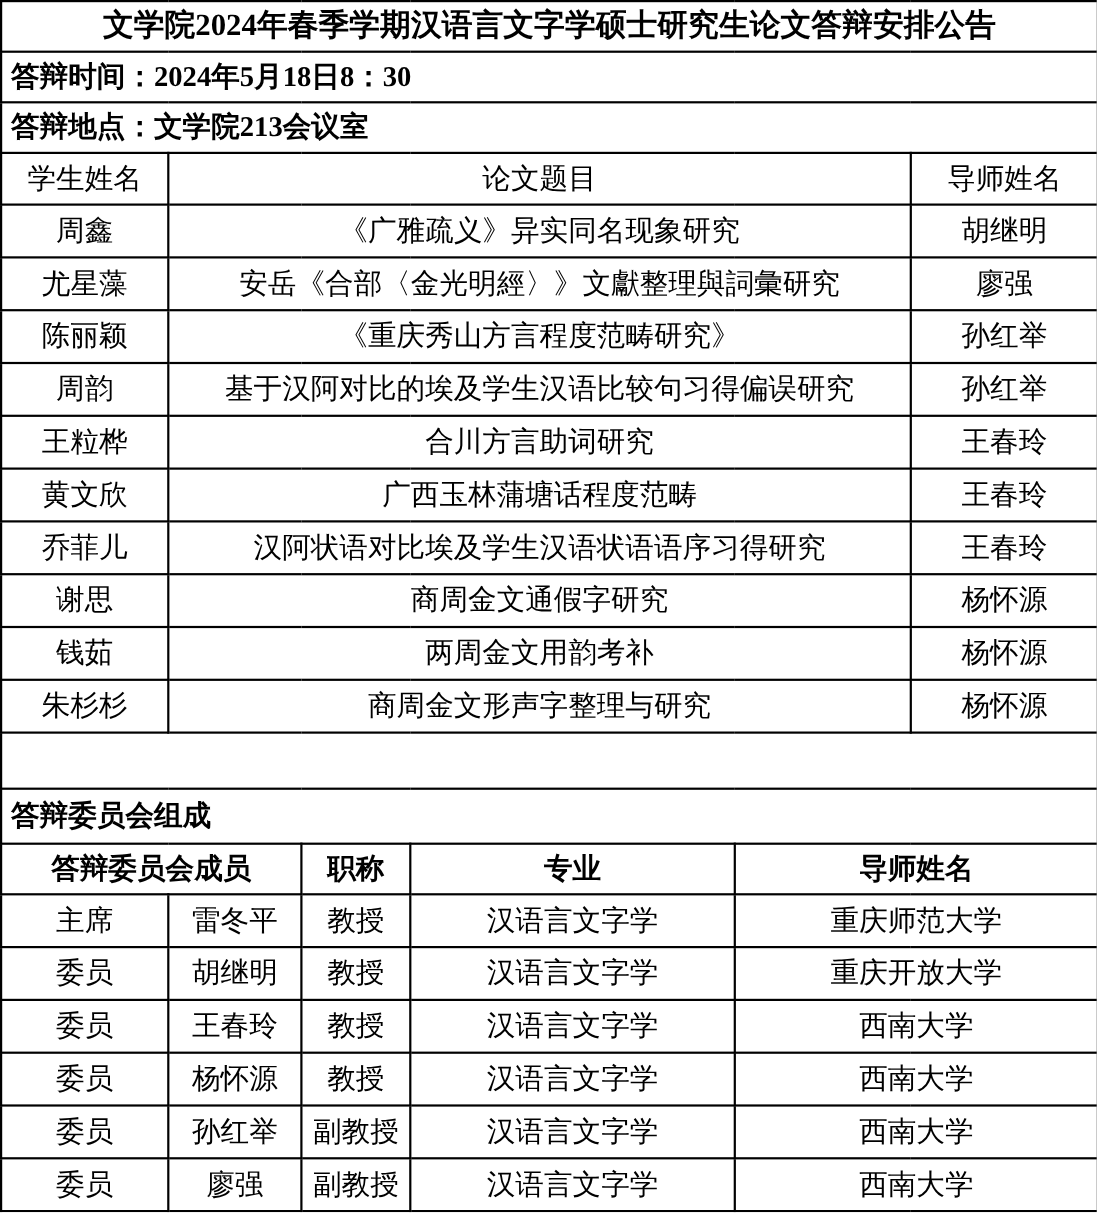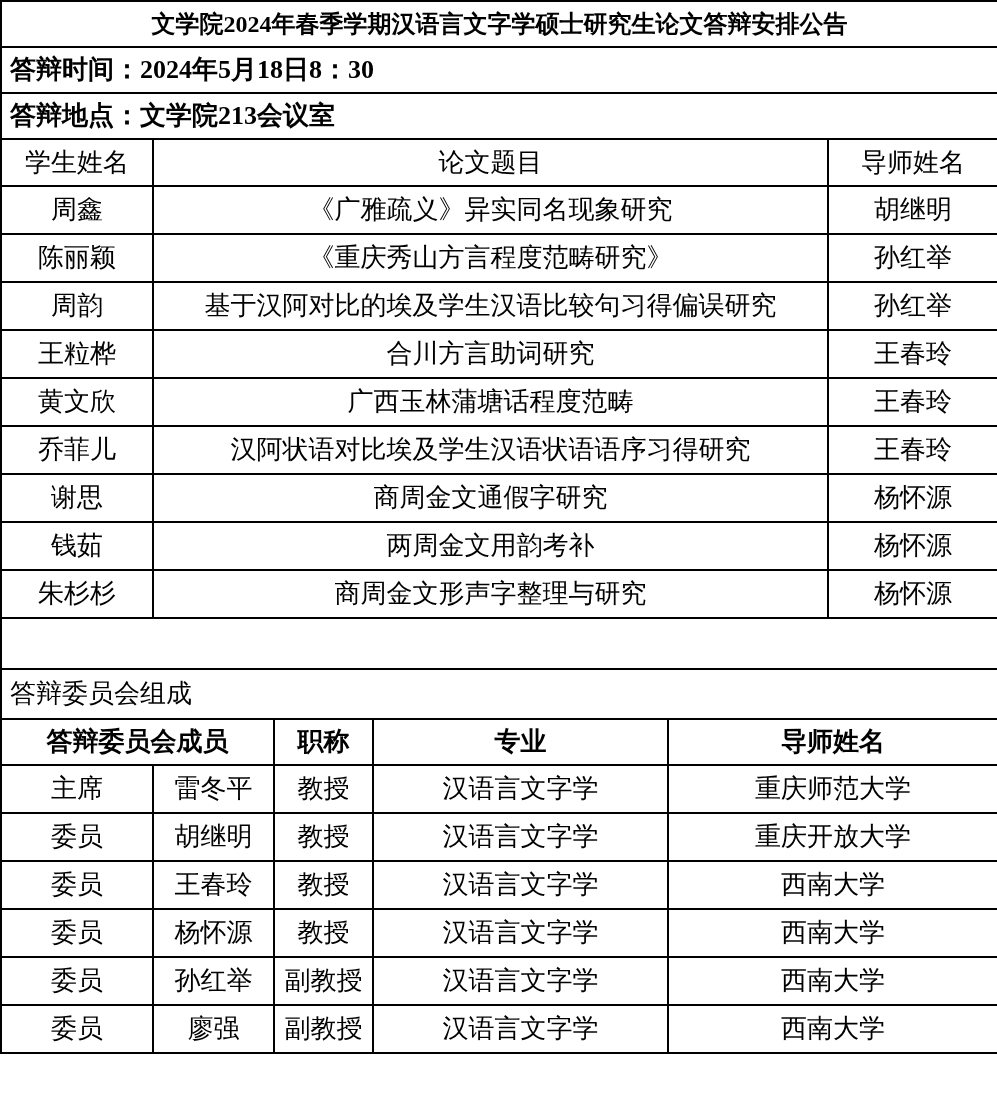--- a/index.html
+++ b/index.html
@@ -21,26 +21,26 @@
   table.doc td {
     border: 2px solid #000000;
     text-align: center;
     vertical-align: middle;
     font-size: 26px;
     padding: 0;
     overflow: hidden;
     white-space: nowrap;
   }
   
-  tr.r-title  td { height: 44px; line-height: 44px; font-size: 24px; font-weight: bold; }
+  tr.r-title  td { height: 44px; line-height: 44px; font-size: 28px; font-weight: bold; }
   tr.r-info   td { height: 44px; line-height: 44px; font-weight: bold; text-align: left; padding-left: 8px; margin-left: 24px; }
   tr.r-shead  td { height: 45px; line-height: 45px; margin-top: 35px; }
   tr.r-s      td { height: 46px; line-height: 46px; }
   tr.r-empty  td { height: 49px; line-height: 49px; }
-  tr.r-sect   td { height: 48px; line-height: 48px; font-weight: normal; text-align: left; padding-left: 8px; }
+  tr.r-sect   td { height: 48px; line-height: 48px; font-weight: bold; text-align: left; padding-left: 8px; }
   tr.r-chead  td { height: 44px; line-height: 44px; font-weight: bold; }
   tr.r-c      td { height: 46px; line-height: 46px; }
 </style>
 </head>
 <body>
 
 <table class="doc">
   <colgroup>
     <col style="width:152px">
       <col style="width:121px">
@@ -66,20 +66,25 @@
   <tr class="r-shead">
     <td>学生姓名</td>
     <td colspan="4">论文题目</td>
     <td>导师姓名</td>
   </tr>
 
   <tr class="r-s">
     <td>周鑫</td>
     <td colspan="4">《广雅疏义》异实同名现象研究</td>
     <td>胡继明</td>
+  </tr>
+  <tr class="r-s">
+    <td>尤星藻</td>
+    <td colspan="4">安岳《合部〈金光明經〉》文獻整理與詞彙研究</td>
+    <td>廖强</td>
   </tr>
   <tr class="r-s">
     <td>陈丽颖</td>
     <td colspan="4">《重庆秀山方言程度范畴研究》</td>
     <td>孙红举</td>
   </tr>
   <tr class="r-s">
     <td>周韵</td>
     <td colspan="4">基于汉阿对比的埃及学生汉语比较句习得偏误研究</td>
     <td>孙红举</td>

